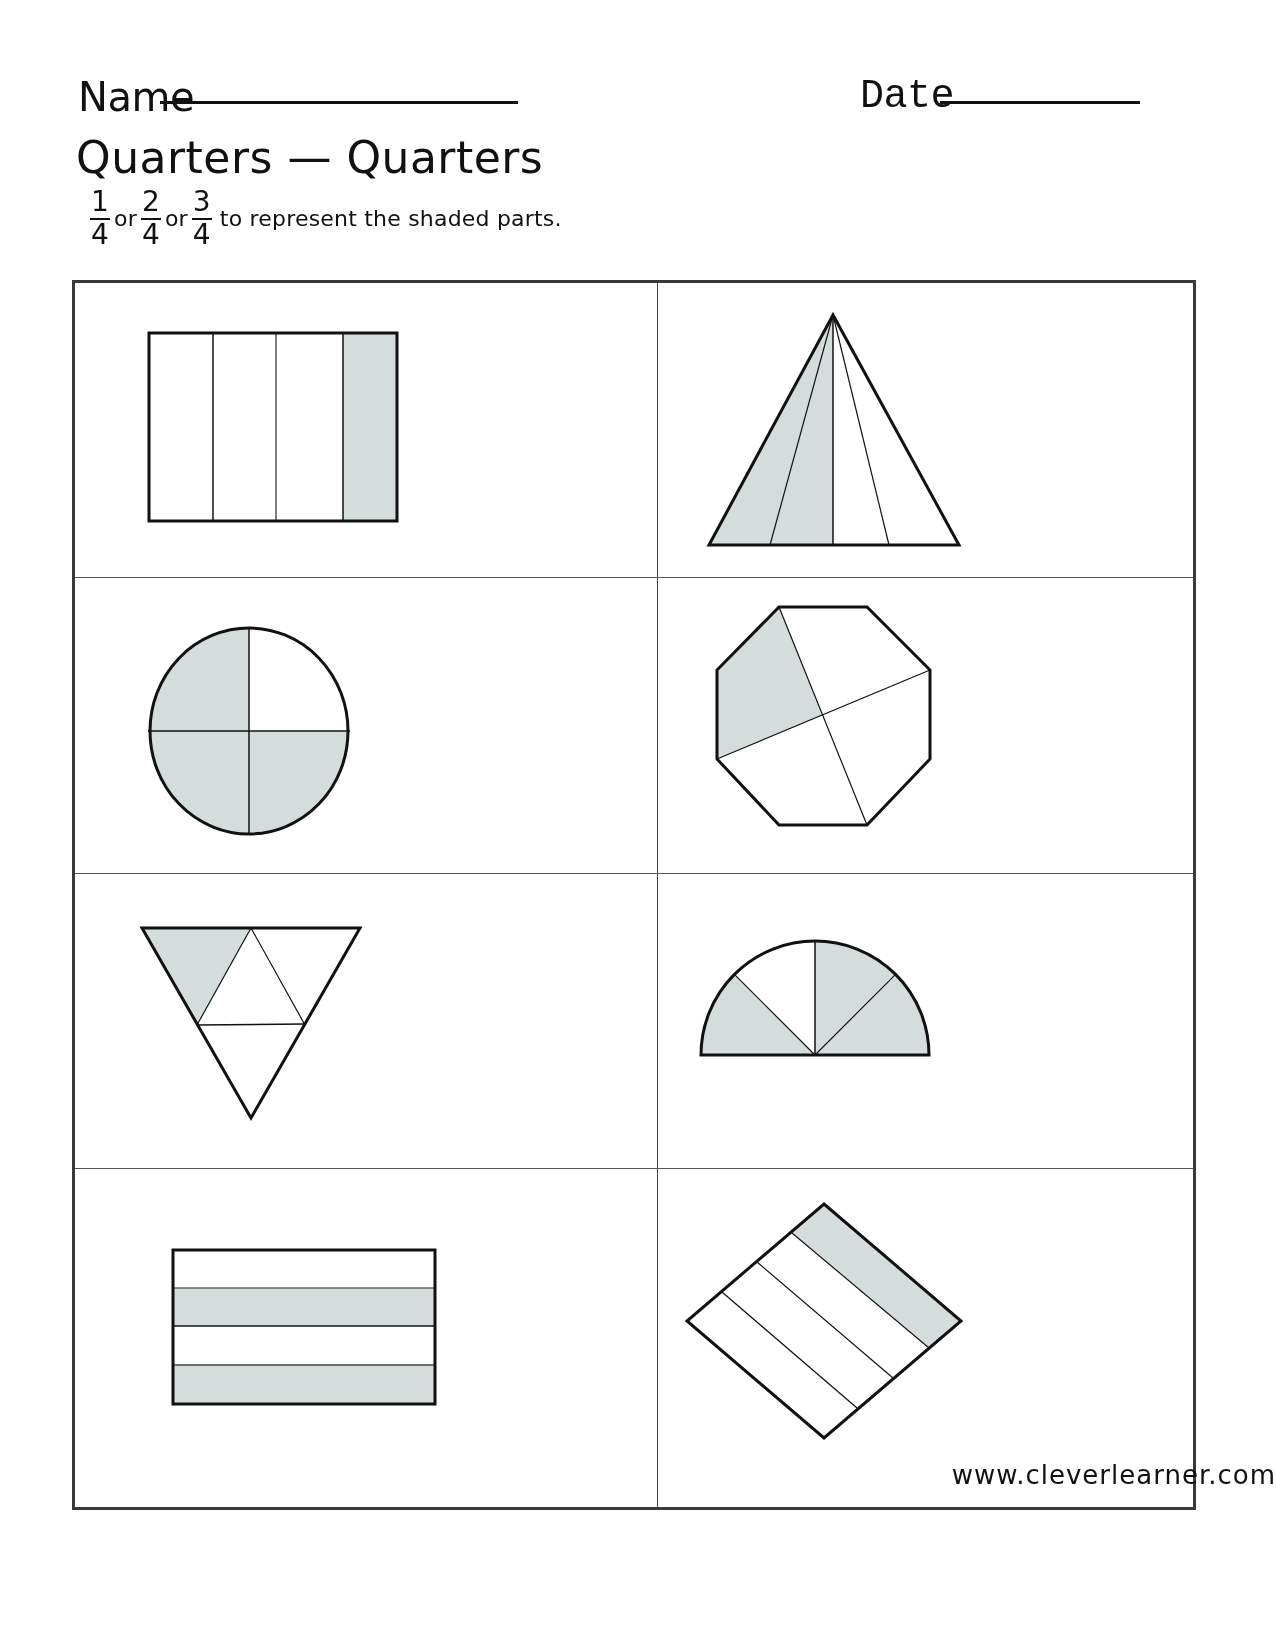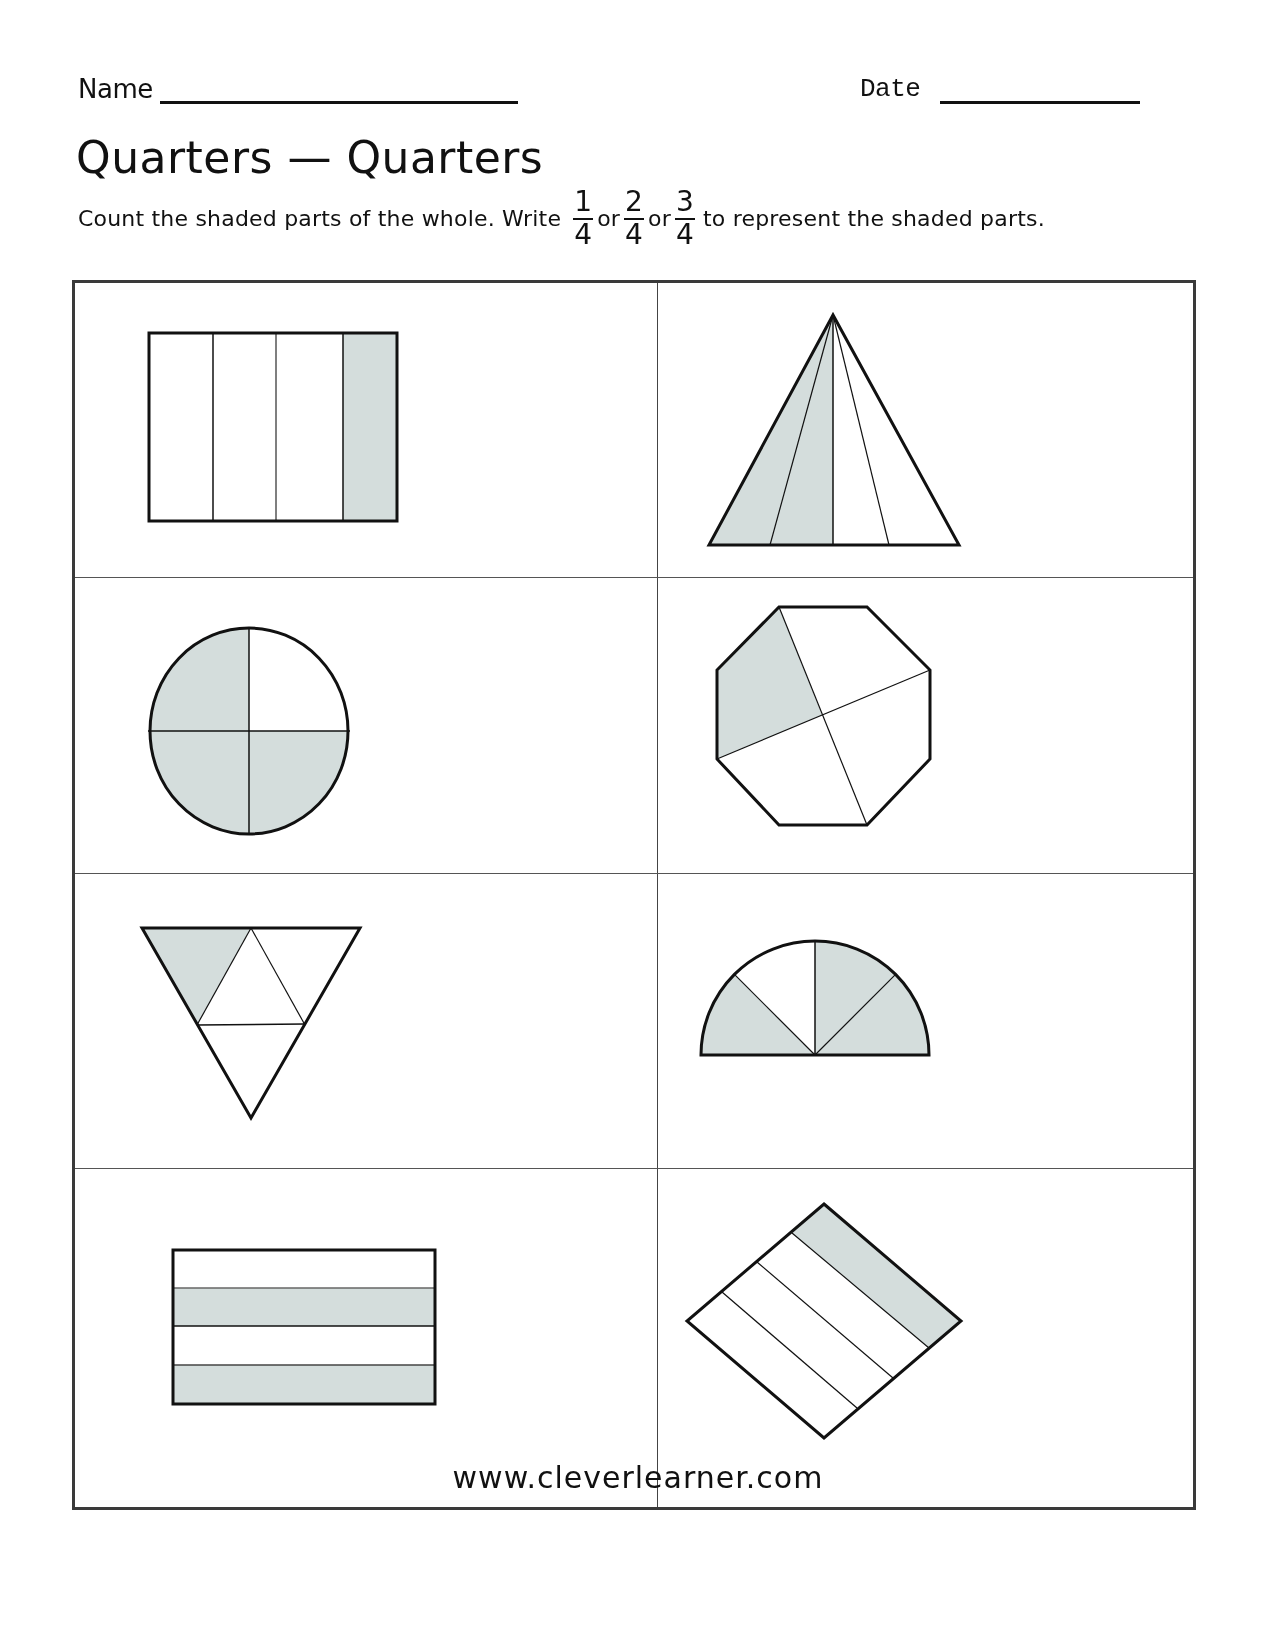--- a/index.html
+++ b/index.html
@@ -1,46 +1,45 @@
 <!DOCTYPE html>
 <html><head>
   <meta charset="utf-8">
   <style>
     html, body { margin: 0; padding: 0; background: #ffffff; }
     body { width: 1276px; height: 1651px; position: relative; overflow: hidden;
            font-family: "DejaVu Sans", "Liberation Sans", sans-serif; color: #111; }
     .abs { position: absolute; }
-    .hdr-label { font-size: 26px; letter-spacing: -0.5px; }
+    .hdr-label { font-size: 40px; letter-spacing: -0.5px; }
     .line { position: absolute; border-bottom: 3px solid #111; }
     .title { font-size: 44px; font-weight: 500; letter-spacing: 0.5px; }
     .instr { font-size: 22px; letter-spacing: 0.2px; white-space: nowrap; display: flex; align-items: center; }
     .frac { display: inline-flex; flex-direction: column; align-items: center; margin: 0 4px; line-height: 1; font-size: 28px; }
     .frac .num { padding: 0 1px 2px 1px; border-bottom: 2.5px solid #111; }
     .frac .den { padding-top: 1px; }
     .grid-wrap { position: absolute; left: 72px; top: 280px; width: 1124px; height: 1230px;
                  border: 3px solid #3a3a3a; box-sizing: border-box; }
     .cell { position: absolute; box-sizing: border-box; }
     .vline { position: absolute; left: 582px; top: 0; width: 1px; height: 100%; background: #444; }
     .hline { position: absolute; left: 0; width: 100%; height: 1px; background: #555; }
     svg.shape { position: absolute; overflow: visible; }
-    .footer { font-size: 30px; letter-spacing: 1px; text-align: center; width: 100%; }
+    .footer { font-size: 26px; letter-spacing: 1px; text-align: right; width: 100%; }
   </style>
 </head>
 <body>
 
 <div class="abs hdr-label" style="left:78px; top:74px;">Name</div>
 <div class="line" style="left:160px; top:101px; width:358px;"></div>
 
 <div class="abs hdr-label" style="left:860px; top:74px;font-family:Liberation Mono, monospace;">Date</div>
 <div class="line" style="left:940px; top:101px; width:200px;"></div>
 
 <div class="abs title" style="left:76px; top:132px;">Quarters — Quarters</div>
 
 <div class="abs instr" style="left:78px; top:186px; height:64px;">
-  <span>Count the shaded parts of the whole. Write</span>
   <span style="width:8px"></span>
   <span class="frac">
     <span class="num">1</span>
     <span class="den">4</span>
   </span>
   <span>or</span>
   <span class="frac">
     <span class="num">2</span>
     <span class="den">4</span>
   </span>

